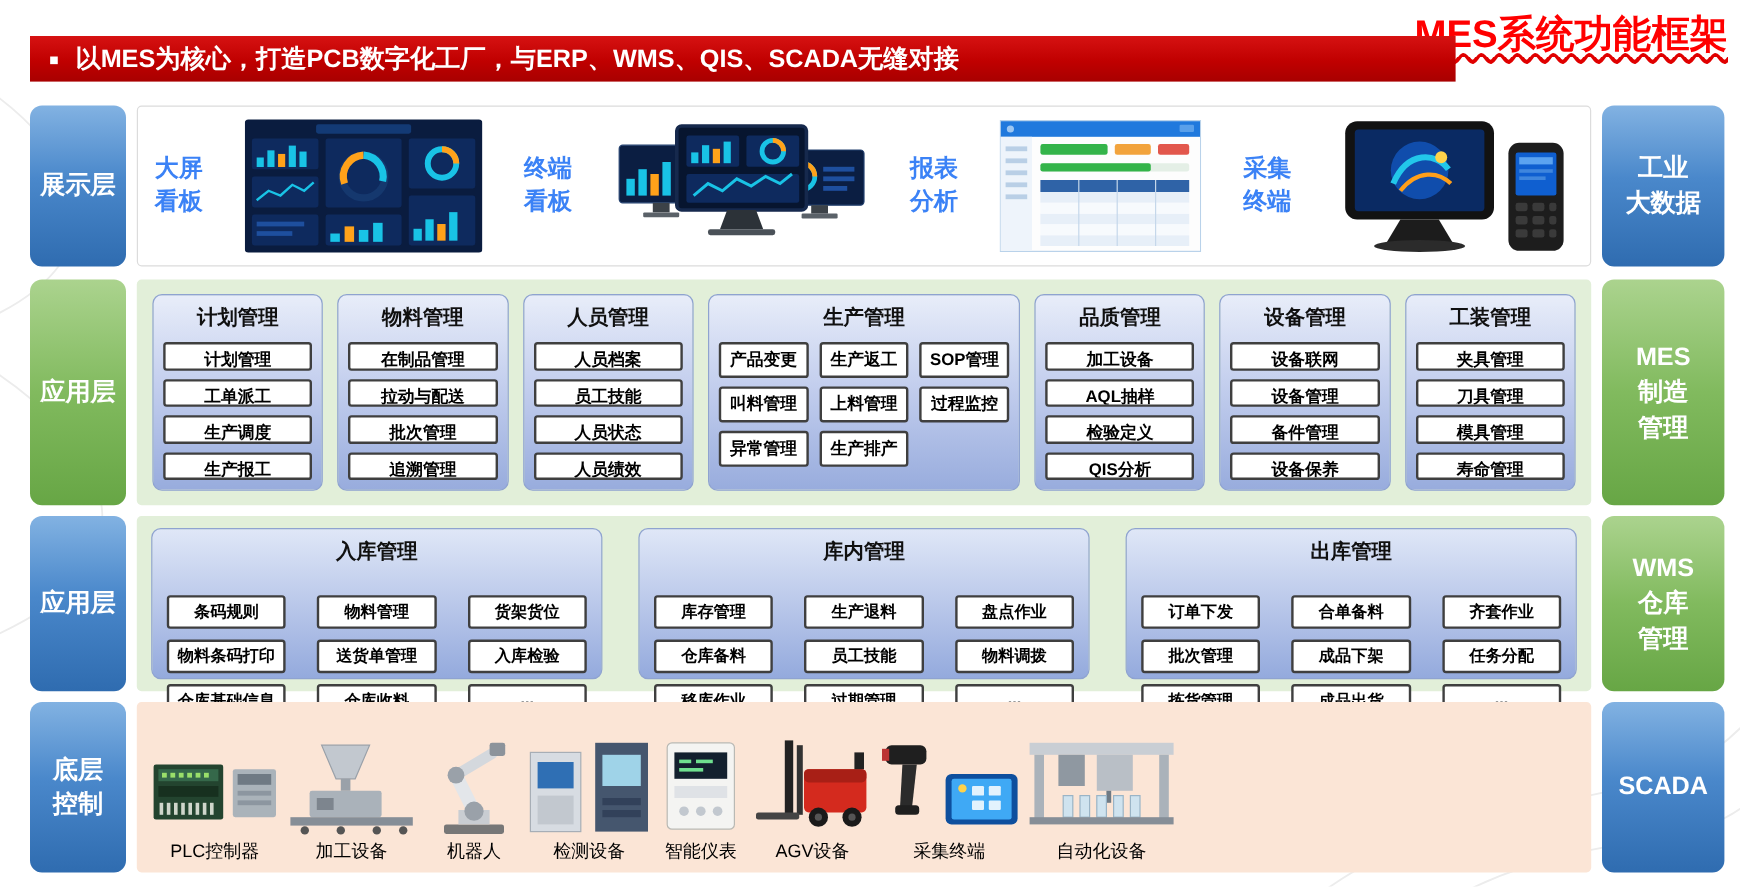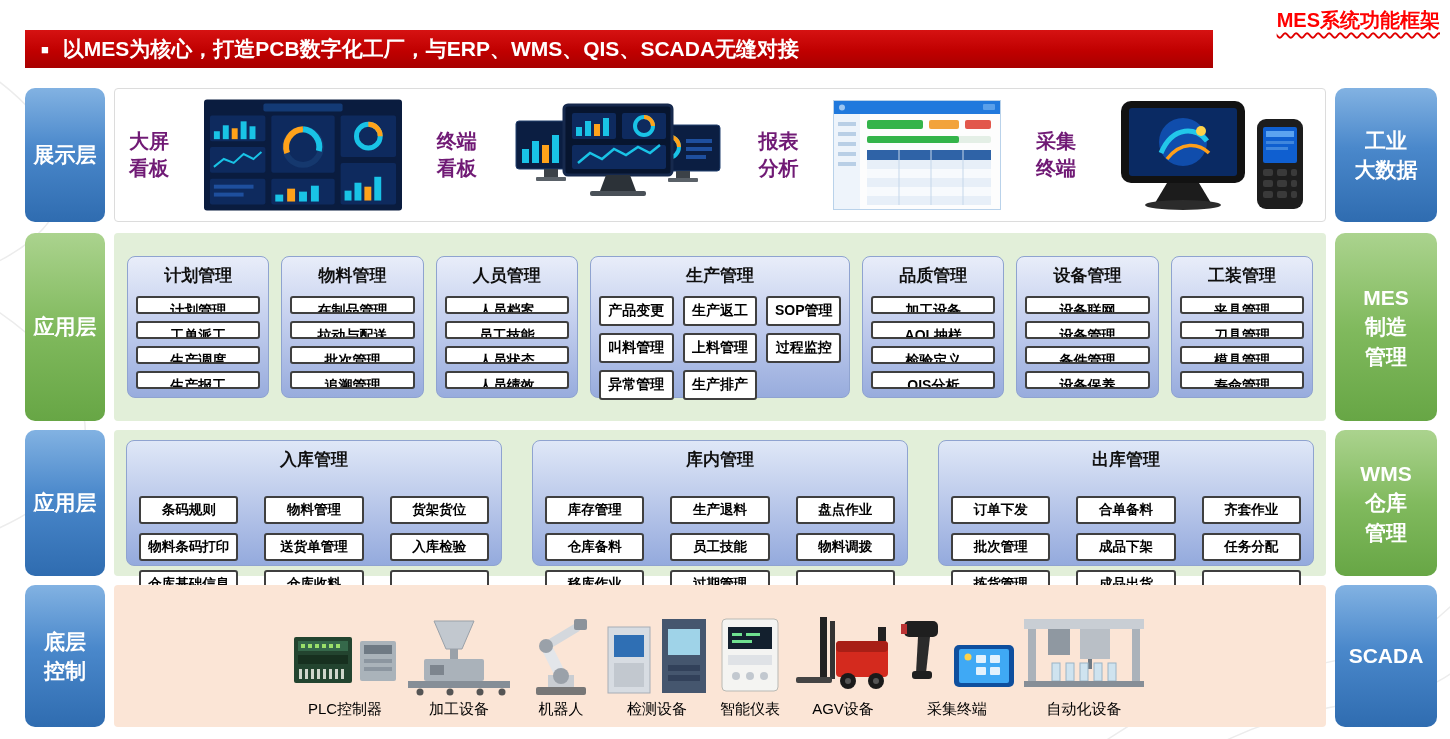--- a/index.html
+++ b/index.html
@@ -1,20 +1,20 @@
 <!DOCTYPE html>
 <html><head>
 <meta charset="utf-8">
 <style>
   *{box-sizing:border-box;margin:0;padding:0}
   body{font-family:"Liberation Sans","DejaVu Sans",sans-serif;background:#fff}
   .page{position:relative;width:1450px;height:739px;background:#ffffff;overflow:hidden}
   .bg-curves{position:absolute;left:0;top:0;pointer-events:none}
 
-  .page-title{position:absolute;top:7px;right:10px;color:#ff0000;font-size:20px;font-weight:bold;
+  .page-title{position:absolute;top:7px;right:10px;color:#ff0000;font-size:32px;font-weight:bold;
     text-decoration-line:underline;text-decoration-style:wavy;text-decoration-color:#e00000;text-underline-offset:5px}
   .header-bar{position:absolute;left:25px;top:30px;width:1188px;height:38px;
     background:linear-gradient(180deg,#d61212 0%,#c00000 55%,#a80000 100%);
     color:#fff;display:flex;align-items:center;gap:14px;padding:0 16px;font-size:21px;font-weight:bold}
   .header-bullet{font-size:13px;line-height:1}
 
   .row{position:absolute;left:25px;width:1412px;display:flex;align-items:stretch}
   .row-display{top:88px;height:134px}
   .row-mes{top:233px;height:188px}
   .row-wms{top:430px;height:146px}
@@ -22,41 +22,41 @@
 
   .side-label{flex:0 0 80px;width:80px;border-radius:10px;display:flex;align-items:center;justify-content:center;
     color:#fff;font-weight:bold;font-size:21px;text-align:center;white-space:pre-line;line-height:1.4}
   .side-label.side-right{flex:0 0 102px;width:102px}
   .lbl-blue{background:linear-gradient(180deg,#82b2e2 0%,#4a88cb 45%,#2f6cb0 100%)}
   .lbl-green{background:linear-gradient(180deg,#abd38e 0%,#81ba5e 50%,#67a645 100%)}
 
   .row-content{flex:1;margin:0 9px;border-radius:4px;position:relative}
 
   .display-content{background:#fff;border:1px solid #dcdcdc;display:flex;align-items:center;justify-content:space-between;padding:0 14px}
-  .display-label{font-size:20px;font-weight:bold;color:#701a75;white-space:pre-line;line-height:1.35}
+  .display-label{font-size:20px;font-weight:bold;color:#3b82f6;white-space:pre-line;line-height:1.35}
   .gfx{display:block;line-height:0}
 
-  .mes-content{background:#e2efd9;display:flex;gap:12px;padding:23px 13px}
+  .mes-content{background:#e2efd9;display:flex;gap:12px;padding:12px 13px}
   .mes-module{flex:1;background:linear-gradient(180deg,#e8edf9 0%,#c4cfee 45%,#98acdd 100%);
     border:1px solid #8fa3d0;border-radius:8px;padding:4px 8px 8px;display:flex;flex-direction:column}
   .mes-module.wide{flex:1.95}
   .module-title{text-align:center;font-size:17px;font-weight:bold;color:#101010;padding:3px 0 2px}
   .module-item{background:#fff;border:2px solid #3f3f3f;border-radius:3px;text-align:center;font-size:14px;
     font-weight:bold;color:#000;padding:4px 1px;margin-top:7px;overflow:hidden;white-space:nowrap}
   .module-grid{display:grid;grid-template-columns:1fr 1fr 1fr;gap:7px 9px;margin-top:7px}
   .module-grid .module-item{margin-top:0}
 
   .wms-content{background:#e2efd9;display:flex;gap:30px;padding:10px 12px}
   .wms-module{flex:1;background:linear-gradient(180deg,#dfe7f7 0%,#bac8ea 50%,#94aadd 100%);
     border:1px solid #8fa3d0;border-radius:8px;padding:3px 12px 10px}
   .wms-module .module-title{padding:4px 0 25px}
   .wms-grid{display:grid;grid-template-columns:1fr 1fr 1fr;gap:9px 26px}
   .wms-grid .module-item{margin-top:0;font-size:13.5px;padding:3px 1px}
 
-  .ctl-content{background:#fbe5d6;border-radius:4px;display:flex;align-items:flex-end;justify-content:center;padding:10px 10px 8px}
+  .ctl-content{background:#fbe5d6;border-radius:4px;display:flex;align-items:flex-end;justify-content:flex-start;padding:10px 10px 8px}
   .device{display:flex;flex-direction:column;align-items:center;gap:3px}
   .device-label{font-size:15px;color:#000}
 </style>
 </head>
 <body>
 
 <div class="page">
 
   <svg class="bg-curves" width="1450" height="739">
     <g fill="none" stroke="#ececec" stroke-width="1.5">

